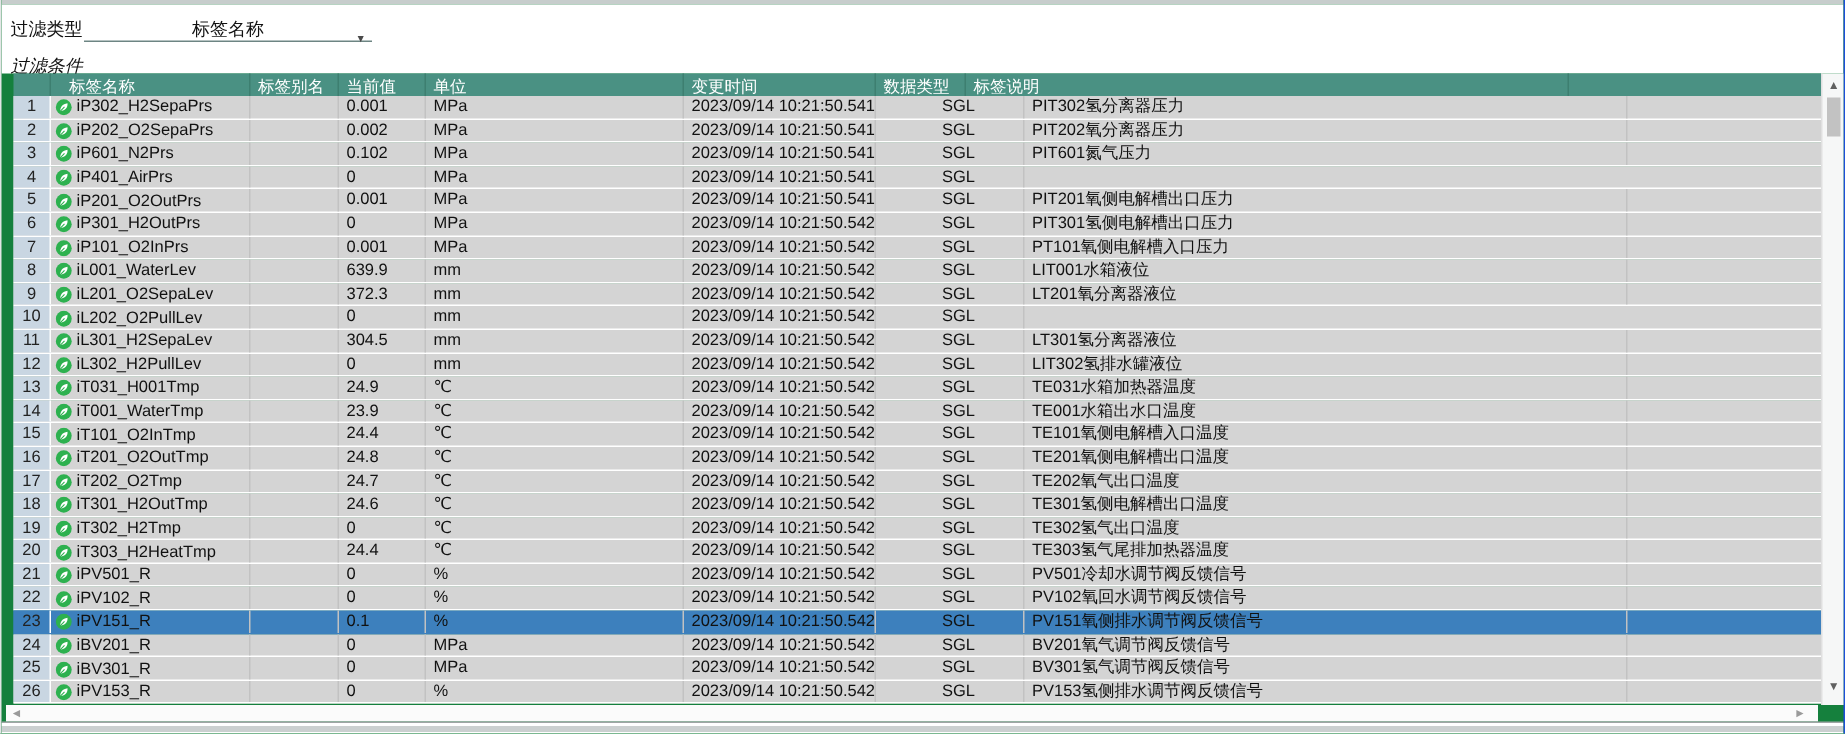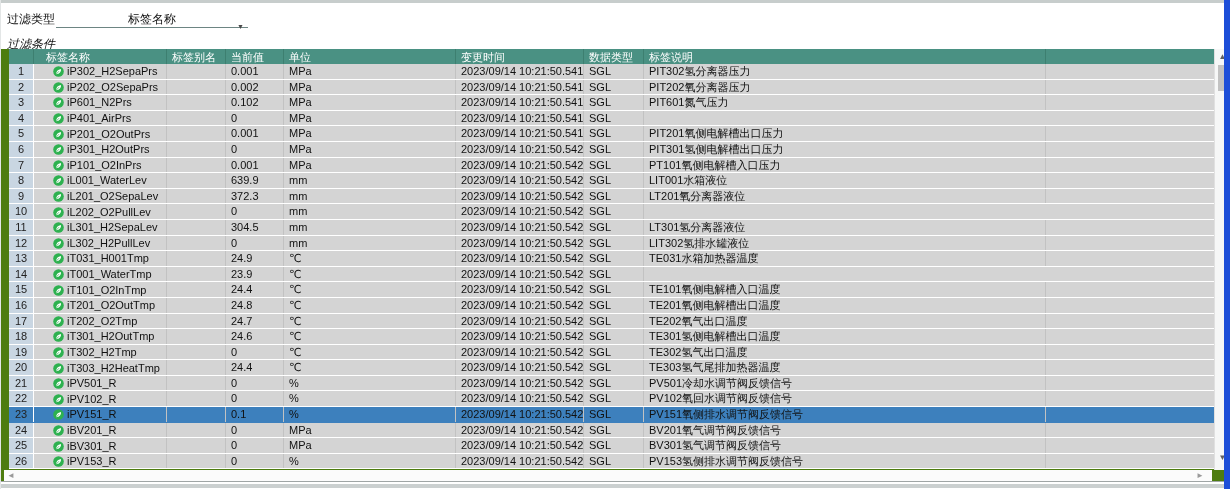--- a/index.html
+++ b/index.html
@@ -1,18 +1,18 @@
 <!DOCTYPE html>
 <html><head>
 <meta charset="utf-8">
 <style>
   * { box-sizing: border-box; margin: 0; padding: 0; }
   body { font-family: "Liberation Sans", "DejaVu Sans", sans-serif; background:#fff; }
-  .window { position:relative; width:1230px; height:489px; background:#4d7c0f; overflow:hidden;
-            border-left:1px solid #e3e6e6; border-right:6px solid #1d4ed8; }
+  .window { position:relative; width:1230px; height:489px; background:#15803d; overflow:hidden;
+            border-left:1px solid #e3e6e6; border-right:1px solid #1d4ed8; }
   .top-edge { position:absolute; left:0; top:0; width:100%; height:3px; background:#c7cdcc; }
 
   
   .filter-area { position:absolute; left:0; top:3px; width:100%; height:46px; background:#fff; }
   .flt-label { position:absolute; left:6px; font-size:12px; color:#111; }
   .lbl1 { top:8px; } .lbl2 { top:33px;font-style:italic; }
   .combo { position:absolute; left:55px; width:192px; height:18px;
            border-bottom:1px solid #6d8583; text-align:center; font-size:12px; color:#111; }
   .combo1 { top:7px; } .combo2 { top:32px; }
   .combo .val { line-height:18px; }
@@ -20,27 +20,27 @@
 
   
   .grid { position:absolute; left:8px; top:49px; width:1205px; }
   .thead { display:flex; height:15px; background:#4a9183; color:#fff; font-size:11px; }
   .th { padding:1px 0 0 5px; border-right:1px solid #3d7f70; overflow:hidden; white-space:nowrap; }
   .tbody { }
   .tr { display:flex; height:15.6px; background:#d4d4d4; border-bottom:1px solid #fff; font-size:11px; color:#111; }
   .td { border-right:1px solid #c2c2c2; padding:1px 0 0 5px; overflow:hidden; white-space:nowrap; line-height:13px; }
   .c-num { width:25px; background:#c9d6e2; text-align:center; padding-left:0; color:#222;
            border-right:1px solid #fff; }
-  .c-name { width:133px; display:flex; align-items:center; padding-left:19px; }
+  .c-name { width:133px; display:flex; align-items:center; padding-left:3px; }
   .c-name .nm { margin-left:3px; }
   .c-alias { width:59px; }
   .c-value { width:58px; }
   .c-unit  { width:172px; }
   .c-time  { width:128px; }
-  .c-dtype { width:60px; }
+  .c-dtype { width:60px;margin-left:39px; }
   .c-desc  { width:402px; }
   .c-fill  { flex:1; border-right:none; }
   .h-num { width:25px; padding-left:0; }
   .h-name { width:133px; padding-left:12px; }
   .h-alias { width:59px; } .h-value { width:58px; } .h-unit { width:172px; }
   .h-time { width:128px;font-family:Liberation Serif, serif; } .h-dtype { width:60px; } .h-desc { width:402px; }
   .h-fill { flex:1; border-right:none; }
   .tr.selected, .tr.selected .c-num { background:#3d80bd; border-bottom-color:#3d80bd; }
   .tagicon { width:11px; height:11px; flex:0 0 11px; display:inline-block; }
 
@@ -360,20 +360,21 @@
             <path d="M2.6 8.8 L6.0 5.2" stroke="#2db14f" stroke-width="0.7" fill="none"></path>
           </svg>
         </span>
         <span class="nm">iT001_WaterTmp</span>
       </div>
       <div class="td c-alias"></div>
       <div class="td c-value">23.9</div>
       <div class="td c-unit">℃</div>
       <div class="td c-time">2023/09/14 10:21:50.542</div>
       <div class="td c-dtype">SGL</div>
+      <div class="td c-desc">TE001水箱出水口温度</div>
       <div class="td c-fill"></div>
     </div>
         <div class="tr">
       <div class="td c-num">15</div>
       <div class="td c-name">
         <span class="tagicon">
           <svg width="11" height="11" viewBox="0 0 11 11">
             <circle cx="5.5" cy="5.5" r="5.3" fill="#2db14f"></circle>
             <path d="M3.2 8.2 C3.0 5.6 4.6 3.4 8.0 2.9 C8.3 5.6 6.6 7.8 3.2 8.2 Z" fill="#fff"></path>
             <path d="M2.6 8.8 L6.0 5.2" stroke="#2db14f" stroke-width="0.7" fill="none"></path>

